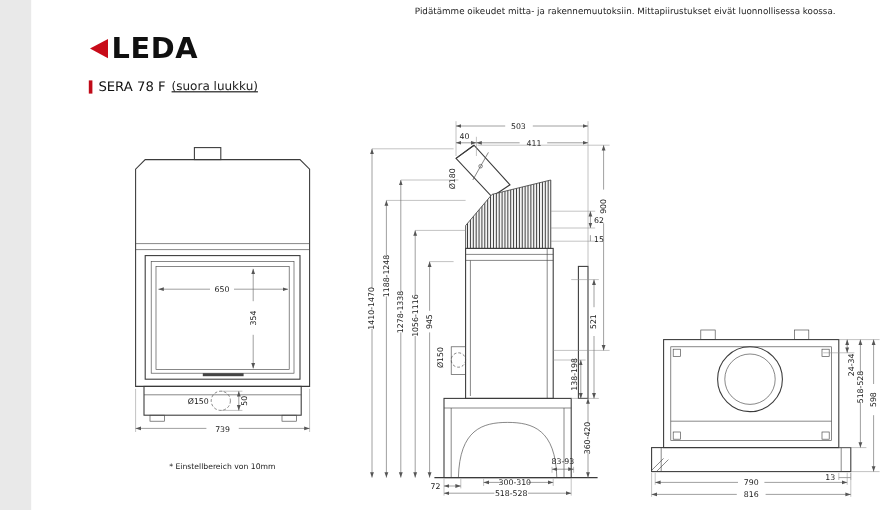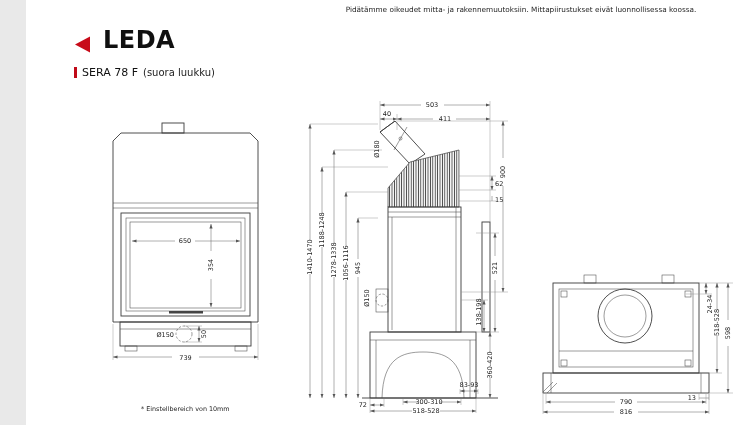--- a/index.html
+++ b/index.html
@@ -1,26 +1,26 @@
 <!DOCTYPE html>
 <html><head>
 <meta charset="utf-8">
 <style>
   html,body{margin:0;padding:0;background:#e9e9e9;}
   .page{position:relative;width:740px;height:425px;background:#ffffff;
         font-family:"DejaVu Sans",sans-serif;overflow:hidden;color:#111;margin-left:26px;}
   .disclaimer{position:absolute;top:5px;left:255px;width:480px;text-align:center;
               font-size:7.3px;color:#1d1d1d;}
-  .logo{position:absolute;top:26px;left:48px;display:flex;align-items:flex-end;gap:12px;}
+  .logo{position:absolute;top:26px;left:48px;display:flex;align-items:center;gap:2px;}
   .logo-text{font-size:24px;font-weight:900;letter-spacing:.5px;color:#101010;}
   .model-line{position:absolute;top:66px;left:48px;display:flex;align-items:center;gap:5px;}
   .model-bar{display:inline-block;width:3px;height:11px;background:#c00a18;}
   .model-name{font-size:11px;font-weight:normal;color:#111;}
-  .model-variant{font-size:10px;color:#222;}
-  .footnote{position:absolute;top:405px;left:115px;font-size:6.4px;color:#222;}
+  .model-variant{font-size:10px;color:#222;text-decoration:underline;}
+  .footnote{position:absolute;top:385px;left:115px;font-size:6.4px;color:#222;}
   svg.draw{position:absolute;top:0;left:0;}
   .ln{stroke:#3b3b3b;stroke-width:0.9;fill:none;}
   .ln2{stroke:#4a4a4a;stroke-width:0.55;fill:none;}
   .fillbar{fill:#444;stroke:none;}
   .dim{stroke:#6e6e6e;stroke-width:0.55;fill:none;}
   .ext{stroke:#909090;stroke-width:0.45;fill:none;}
   .dash{stroke-dasharray:2.4 1.6;}
   text.d{font:6.5px "DejaVu Sans",sans-serif;fill:#1b1b1b;}
   .mid{text-anchor:middle;}
   .end{text-anchor:end;}

